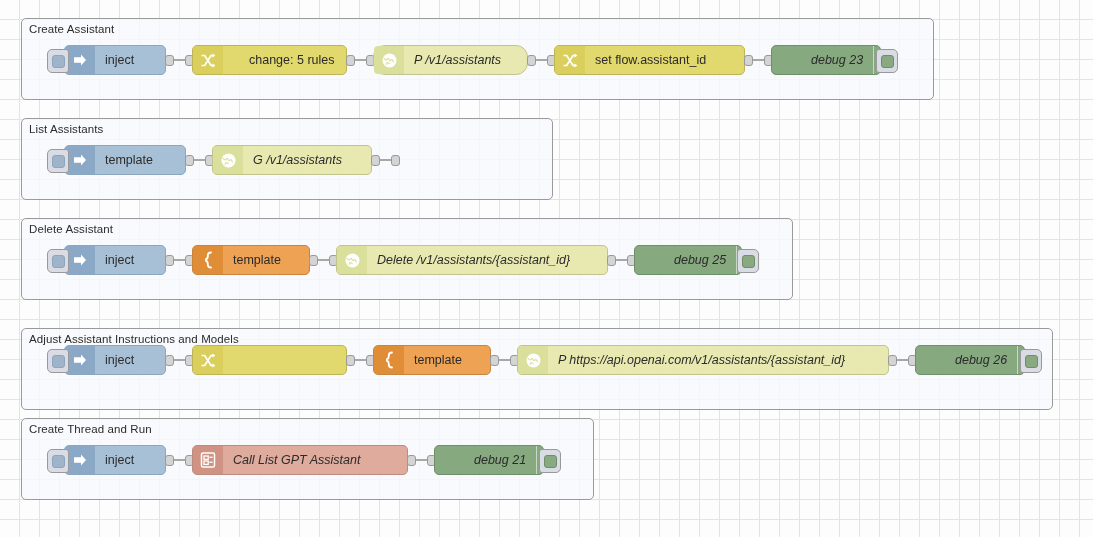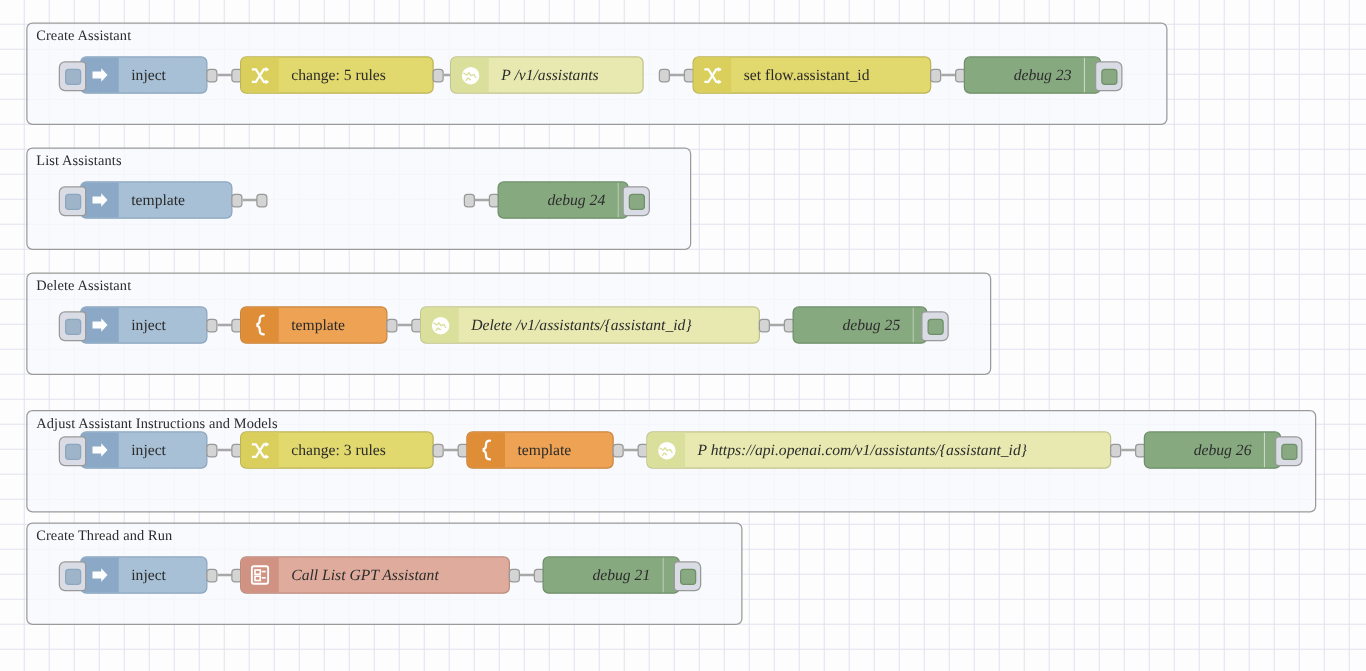--- a/index.html
+++ b/index.html
@@ -18,21 +18,20 @@
   #canvas {
     position: relative;
     width: 1093px;
     height: 537px;
     background-color: #fdfdfd;
     background-image:
       linear-gradient(to right, #e2e2ef 1px, transparent 1px),
       linear-gradient(to bottom, #e2e2ef 1px, transparent 1px);
     background-size: 20px 20px;
     background-position: -1px -1px;
-    font-family: Liberation Serif, serif;
   }
 
   
   .group {
     position: absolute;
     box-sizing: border-box;
     border: 1px solid #9a9a9a;
     border-radius: 5px;
     background: rgba(248, 249, 253, 0.82);
   }
@@ -191,38 +190,38 @@
             <path d="M2 5.2h7V2.6l5 5.4-5 5.4v-2.6H2z" fill="#fff"></path>
           </svg>
         </span>
     </div>
     <div class="label">inject</div>
   </div>
   <div class="port out" style="left:165px; top:55px;"></div>
   <div class="wire" style="left:174px; top:59px; width:12px;"></div>
   <div class="port in" style="left:185px; top:55px;"></div>
 
-  <div class="node n-change" style="left:192px; top:45px; width:155px;">
+  <div class="node n-change" style="left:192px; top:45px; width:155px;gap:16px;">
     <div class="icon-box">
       <span class="gi">
           <svg width="17" height="17" viewBox="0 0 17 17">
         <path d="M1.5 3.5h3.2L11 13.5h3.5" stroke="#fff" stroke-width="1.7" fill="none"></path>
         <path d="M1.5 13.5h3.2L11 3.5h3.5" stroke="#fff" stroke-width="1.7" fill="none"></path>
         <path d="M12.3 1.6l3 1.9-3 1.9z" fill="#fff"></path>
         <path d="M12.3 11.6l3 1.9-3 1.9z" fill="#fff"></path>
       </svg>
         </span>
     </div>
     <div class="label">change: 5 rules</div>
   </div>
   <div class="port out" style="left:346px; top:55px;"></div>
   <div class="wire" style="left:355px; top:59px; width:12px;"></div>
   <div class="port in" style="left:366px; top:55px;"></div>
 
-  <div class="node n-http" style="left:360px; top:45px; width:155px;">
+  <div class="node n-http" style="left:373px; top:45px; width:155px;border-radius:12px;">
     <div class="icon-box">
       <span class="gi">
           <svg width="17" height="17" viewBox="0 0 17 17">
         <circle cx="8.5" cy="8.5" r="7" fill="#fff"></circle>
         <path d="M3 6.5c1.2.4 1.4 1.6 2.6 1.4.9-.2.6-1.6 1.6-1.5 1.1.1.5 1.8 1.6 2 1 .2 1.5-1.1 2.4-.7.8.4.4 1.8 1.4 2.2M5 12.3c.7-.6.4-1.6 1.4-1.7 1-.1 1.1 1.2 2 1.1" stroke="#dadf9c" stroke-width="1.1" fill="none" stroke-linecap="round"></path>
       </svg>
         </span>
     </div>
     <div class="label italic">P /v1/assistants</div>
   </div>
@@ -278,108 +277,103 @@
             <path d="M2 5.2h7V2.6l5 5.4-5 5.4v-2.6H2z" fill="#fff"></path>
           </svg>
         </span>
     </div>
     <div class="label">template</div>
   </div>
   <div class="port out" style="left:185px; top:155px;"></div>
   <div class="wire" style="left:194px; top:159px; width:12px;"></div>
   <div class="port in" style="left:205px; top:155px;"></div>
 
+  <div class="node n-http" style="left:212px; top:145px; width:160px;">
+    <div class="icon-box">
+      <span class="gi">
+          <svg width="17" height="17" viewBox="0 0 17 17">
+        <circle cx="8.5" cy="8.5" r="7" fill="#fff"></circle>
+        <path d="M3 6.5c1.2.4 1.4 1.6 2.6 1.4.9-.2.6-1.6 1.6-1.5 1.1.1.5 1.8 1.6 2 1 .2 1.5-1.1 2.4-.7.8.4.4 1.8 1.4 2.2M5 12.3c.7-.6.4-1.6 1.4-1.7 1-.1 1.1 1.2 2 1.1" stroke="#dadf9c" stroke-width="1.1" fill="none" stroke-linecap="round"></path>
+      </svg>
+        </span>
+    </div>
+    <div class="label italic">G /v1/assistants</div>
+  </div>
   <div class="port out" style="left:371px; top:155px;"></div>
   <div class="wire" style="left:380px; top:159px; width:12px;"></div>
   <div class="port in" style="left:391px; top:155px;"></div>
 
-  <div class="node n-debug" style="left:398px; top:145px; width:105px;">
-    <div class="label italic center">debug 24</div>
+
+  <div class="group" style="left:21px; top:218px; width:772px; height:82px;">
+    <div class="group-label">Delete Assistant</div>
+  </div>
+
+  <div class="node n-inject" style="left:64px; top:245px; width:102px;">
+    <div class="inject-btn">
+        <i></i>
+      </div>
+    <div class="icon-box">
+      <span class="gi">
+          <svg width="16" height="16" viewBox="0 0 16 16">
+            <path d="M2 5.2h7V2.6l5 5.4-5 5.4v-2.6H2z" fill="#fff"></path>
+          </svg>
+        </span>
+    </div>
+    <div class="label">inject</div>
+  </div>
+  <div class="port out" style="left:165px; top:255px;"></div>
+  <div class="wire" style="left:174px; top:259px; width:12px;"></div>
+  <div class="port in" style="left:185px; top:255px;"></div>
+
+  <div class="node n-template" style="left:192px; top:245px; width:118px;">
+    <div class="icon-box">
+      <span class="gi">
+          <svg width="16" height="18" viewBox="0 0 16 18">
+        <path d="M11 1.5c-2.6 0-3.2 1.2-3.2 3.1 0 1.8.2 3.1-1.8 3.6v1.6c2 .5 1.8 1.8 1.8 3.6 0 1.9.6 3.1 3.2 3.1" stroke="#fff" stroke-width="1.8" fill="none" stroke-linecap="round"></path>
+      </svg>
+        </span>
+    </div>
+    <div class="label">template</div>
+  </div>
+  <div class="port out" style="left:309px; top:255px;"></div>
+  <div class="wire" style="left:318px; top:259px; width:12px;"></div>
+  <div class="port in" style="left:329px; top:255px;"></div>
+
+  <div class="node n-http" style="left:336px; top:245px; width:272px;">
+    <div class="icon-box">
+      <span class="gi">
+          <svg width="17" height="17" viewBox="0 0 17 17">
+        <circle cx="8.5" cy="8.5" r="7" fill="#fff"></circle>
+        <path d="M3 6.5c1.2.4 1.4 1.6 2.6 1.4.9-.2.6-1.6 1.6-1.5 1.1.1.5 1.8 1.6 2 1 .2 1.5-1.1 2.4-.7.8.4.4 1.8 1.4 2.2M5 12.3c.7-.6.4-1.6 1.4-1.7 1-.1 1.1 1.2 2 1.1" stroke="#dadf9c" stroke-width="1.1" fill="none" stroke-linecap="round"></path>
+      </svg>
+        </span>
+    </div>
+    <div class="label italic">Delete /v1/assistants/{assistant_id}</div>
+  </div>
+  <div class="port out" style="left:607px; top:255px;"></div>
+  <div class="wire" style="left:616px; top:259px; width:12px;"></div>
+  <div class="port in" style="left:627px; top:255px;"></div>
+
+  <div class="node n-debug" style="left:634px; top:245px; width:108px;">
+    <div class="label italic center">debug 25</div>
     <div class="icon-box right">
       <span class="gi">
           <svg width="14" height="14" viewBox="0 0 14 14">
         <rect x="1.5" y="1.8" width="11" height="1.5" fill="#fff"></rect>
         <rect x="1.5" y="4.6" width="11" height="1.5" fill="#fff"></rect>
         <rect x="1.5" y="7.4" width="11" height="1.5" fill="#fff"></rect>
         <rect x="1.5" y="10.2" width="11" height="1.5" fill="#fff"></rect>
       </svg>
         </span>
     </div>
     <div class="debug-btn">
         <i></i>
       </div>
   </div>
 
-  <div class="group" style="left:21px; top:218px; width:772px; height:82px;">
-    <div class="group-label">Delete Assistant</div>
-  </div>
-
-  <div class="node n-inject" style="left:64px; top:245px; width:102px;">
-    <div class="inject-btn">
-        <i></i>
-      </div>
-    <div class="icon-box">
-      <span class="gi">
-          <svg width="16" height="16" viewBox="0 0 16 16">
-            <path d="M2 5.2h7V2.6l5 5.4-5 5.4v-2.6H2z" fill="#fff"></path>
-          </svg>
-        </span>
-    </div>
-    <div class="label">inject</div>
-  </div>
-  <div class="port out" style="left:165px; top:255px;"></div>
-  <div class="wire" style="left:174px; top:259px; width:12px;"></div>
-  <div class="port in" style="left:185px; top:255px;"></div>
-
-  <div class="node n-template" style="left:192px; top:245px; width:118px;">
-    <div class="icon-box">
-      <span class="gi">
-          <svg width="16" height="18" viewBox="0 0 16 18">
-        <path d="M11 1.5c-2.6 0-3.2 1.2-3.2 3.1 0 1.8.2 3.1-1.8 3.6v1.6c2 .5 1.8 1.8 1.8 3.6 0 1.9.6 3.1 3.2 3.1" stroke="#fff" stroke-width="1.8" fill="none" stroke-linecap="round"></path>
-      </svg>
-        </span>
-    </div>
-    <div class="label">template</div>
-  </div>
-  <div class="port out" style="left:309px; top:255px;"></div>
-  <div class="wire" style="left:318px; top:259px; width:12px;"></div>
-  <div class="port in" style="left:329px; top:255px;"></div>
-
-  <div class="node n-http" style="left:336px; top:245px; width:272px;">
-    <div class="icon-box">
-      <span class="gi">
-          <svg width="17" height="17" viewBox="0 0 17 17">
-        <circle cx="8.5" cy="8.5" r="7" fill="#fff"></circle>
-        <path d="M3 6.5c1.2.4 1.4 1.6 2.6 1.4.9-.2.6-1.6 1.6-1.5 1.1.1.5 1.8 1.6 2 1 .2 1.5-1.1 2.4-.7.8.4.4 1.8 1.4 2.2M5 12.3c.7-.6.4-1.6 1.4-1.7 1-.1 1.1 1.2 2 1.1" stroke="#dadf9c" stroke-width="1.1" fill="none" stroke-linecap="round"></path>
-      </svg>
-        </span>
-    </div>
-    <div class="label italic">Delete /v1/assistants/{assistant_id}</div>
-  </div>
-  <div class="port out" style="left:607px; top:255px;"></div>
-  <div class="wire" style="left:616px; top:259px; width:12px;"></div>
-  <div class="port in" style="left:627px; top:255px;"></div>
-
-  <div class="node n-debug" style="left:634px; top:245px; width:108px;">
-    <div class="label italic center">debug 25</div>
-    <div class="icon-box right">
-      <span class="gi">
-          <svg width="14" height="14" viewBox="0 0 14 14">
-        <rect x="1.5" y="1.8" width="11" height="1.5" fill="#fff"></rect>
-        <rect x="1.5" y="4.6" width="11" height="1.5" fill="#fff"></rect>
-        <rect x="1.5" y="7.4" width="11" height="1.5" fill="#fff"></rect>
-        <rect x="1.5" y="10.2" width="11" height="1.5" fill="#fff"></rect>
-      </svg>
-        </span>
-    </div>
-    <div class="debug-btn">
-        <i></i>
-      </div>
-  </div>
-
   <div class="group" style="left:21px; top:328px; width:1032px; height:82px;">
     <div class="group-label">Adjust Assistant Instructions and Models</div>
   </div>
 
   <div class="node n-inject" style="left:64px; top:345px; width:102px;">
     <div class="inject-btn">
         <i></i>
       </div>
     <div class="icon-box">
       <span class="gi">
@@ -398,21 +392,20 @@
     <div class="icon-box">
       <span class="gi">
           <svg width="17" height="17" viewBox="0 0 17 17">
         <path d="M1.5 3.5h3.2L11 13.5h3.5" stroke="#fff" stroke-width="1.7" fill="none"></path>
         <path d="M1.5 13.5h3.2L11 3.5h3.5" stroke="#fff" stroke-width="1.7" fill="none"></path>
         <path d="M12.3 1.6l3 1.9-3 1.9z" fill="#fff"></path>
         <path d="M12.3 11.6l3 1.9-3 1.9z" fill="#fff"></path>
       </svg>
         </span>
     </div>
-    <div class="label">change: 3 rules</div>
   </div>
   <div class="port out" style="left:346px; top:355px;"></div>
   <div class="wire" style="left:355px; top:359px; width:12px;"></div>
   <div class="port in" style="left:366px; top:355px;"></div>
 
   <div class="node n-template" style="left:373px; top:345px; width:118px;">
     <div class="icon-box">
       <span class="gi">
           <svg width="16" height="18" viewBox="0 0 16 18">
         <path d="M11 1.5c-2.6 0-3.2 1.2-3.2 3.1 0 1.8.2 3.1-1.8 3.6v1.6c2 .5 1.8 1.8 1.8 3.6 0 1.9.6 3.1 3.2 3.1" stroke="#fff" stroke-width="1.8" fill="none" stroke-linecap="round"></path>

